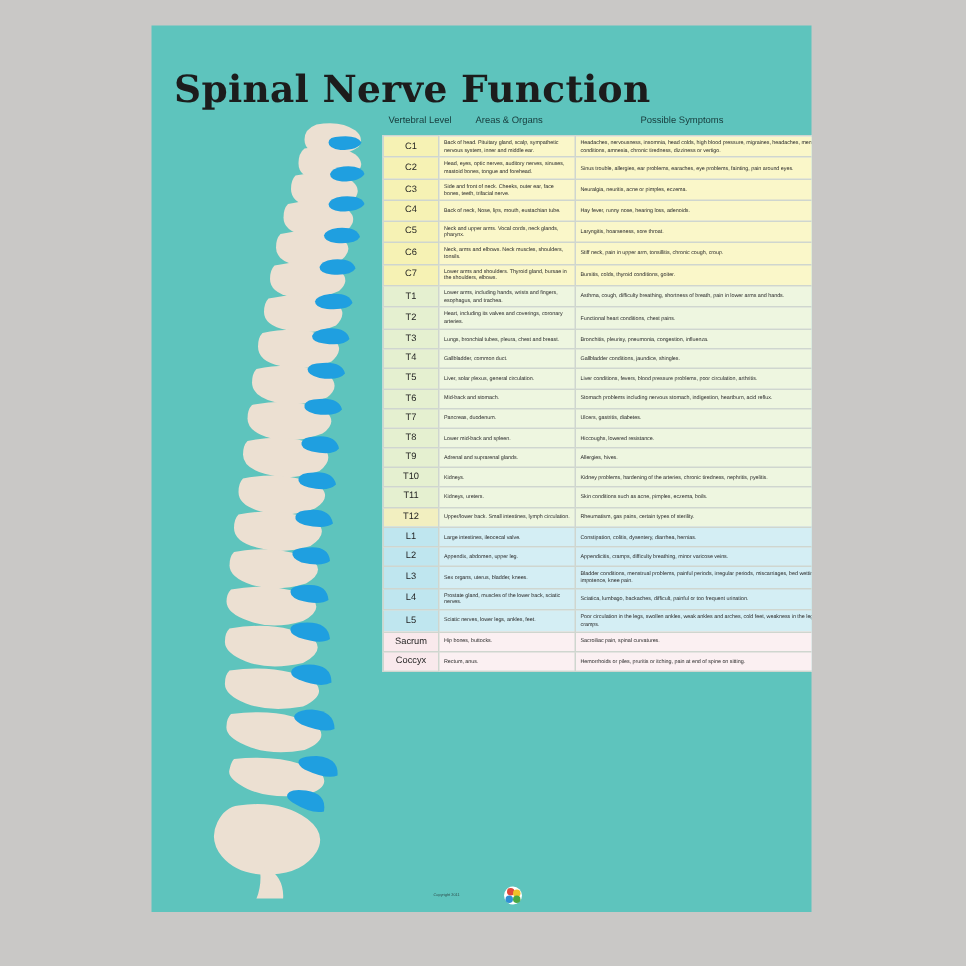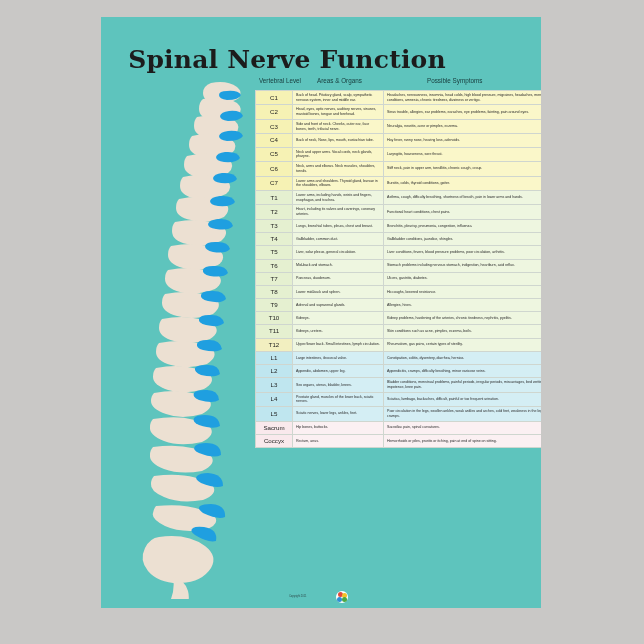--- a/index.html
+++ b/index.html
@@ -13,26 +13,26 @@
   #poster{
     position:absolute;
     left:101px;top:17px;
     width:440px;height:591px;
     background:#5ec4bd;
     overflow:hidden;
   }
   #poster-title{
     position:absolute;
     left:0;top:28px;width:372px;
-    text-align:center;
     font-family:"DejaVu Serif", serif;
     font-weight:bold;
     font-size:25px;
     color:#1c1c1c;
     letter-spacing:0.2px;
+    padding-left:15px;
   }
   
   #spine-wrap{
     position:absolute;
     left:6px;top:62px;
     width:168px;height:520px;
   }
   #spine-svg{display:block;width:168px;height:520px;}
   
   #table-area{

